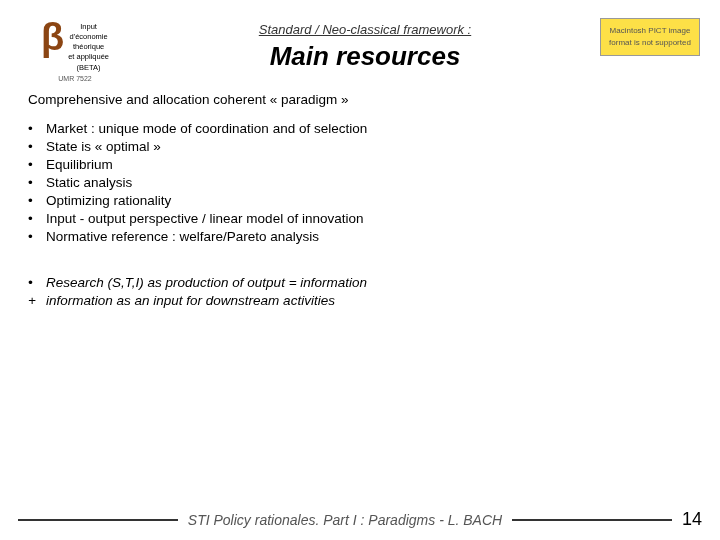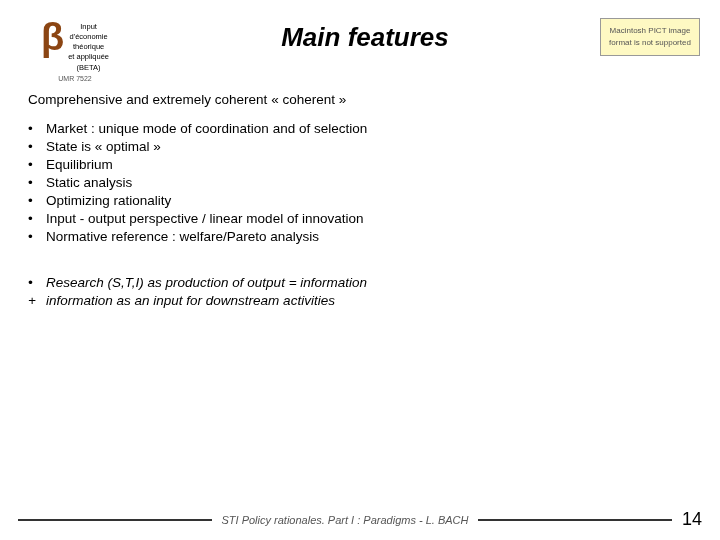--- a/index.html
+++ b/index.html
@@ -87,21 +87,21 @@
     .image-placeholder {
       width: 100px;
       flex-shrink: 0;
       display: flex;
       align-items: center;
       justify-content: center;
     }
 
     .pict-placeholder {
       border: 1px solid #999;
-      background: #fef9c3;
+      background: #fde047;
       padding: 6px 8px;
       font-size: 8px;
       color: #555;
       text-align: center;
       line-height: 1.5;
     }
 
     
     .content {
       padding: 0 28px 0 28px;
@@ -172,21 +172,21 @@
       padding: 0 18px 10px 18px;
     }
 
     .footer-line-left {
       flex: 1;
       height: 2px;
       background: #333;
     }
 
     .footer-text {
-      font-size: 11px;
+      font-size: 14px;
       color: #555;
       margin: 0 10px;
       white-space: nowrap;
       font-style: italic;
     }
 
     .footer-line-right {
       flex: 1;
       height: 2px;
       background: #333;
@@ -214,32 +214,33 @@
           <span>d'économie</span><br>
           <span>théorique</span><br>
           <span>et appliquée</span><br>
           <span>(BETA)</span>
         </div>
       </div>
       <div class="umb-text">UMR 7522</div>
     </div>
 
     <div class="title-block">
-      <div class="main-title">Main features</div>
+      <div class="subtitle">Standard / Neo-classical framework :</div>
+      <div class="main-title">Main resources</div>
     </div>
 
     <div class="image-placeholder">
       <div class="pict-placeholder">Macintosh PICT image format is not supported</div>
     </div>
 
   </div>
 
   <div class="content">
 
-    <div class="comprehensive">Comprehensive and extremely coherent « coherent »</div>
+    <div class="comprehensive">Comprehensive and allocation coherent « paradigm »</div>
 
     <ul class="bullet-list">
       <li>Market : unique mode of coordination and of selection</li>
       <li>State is « optimal »</li>
       <li>Equilibrium</li>
       <li>Static analysis</li>
       <li>Optimizing rationality</li>
       <li>Input - output perspective / linear model of innovation</li>
       <li>Normative reference : welfare/Pareto analysis</li>
     </ul>

